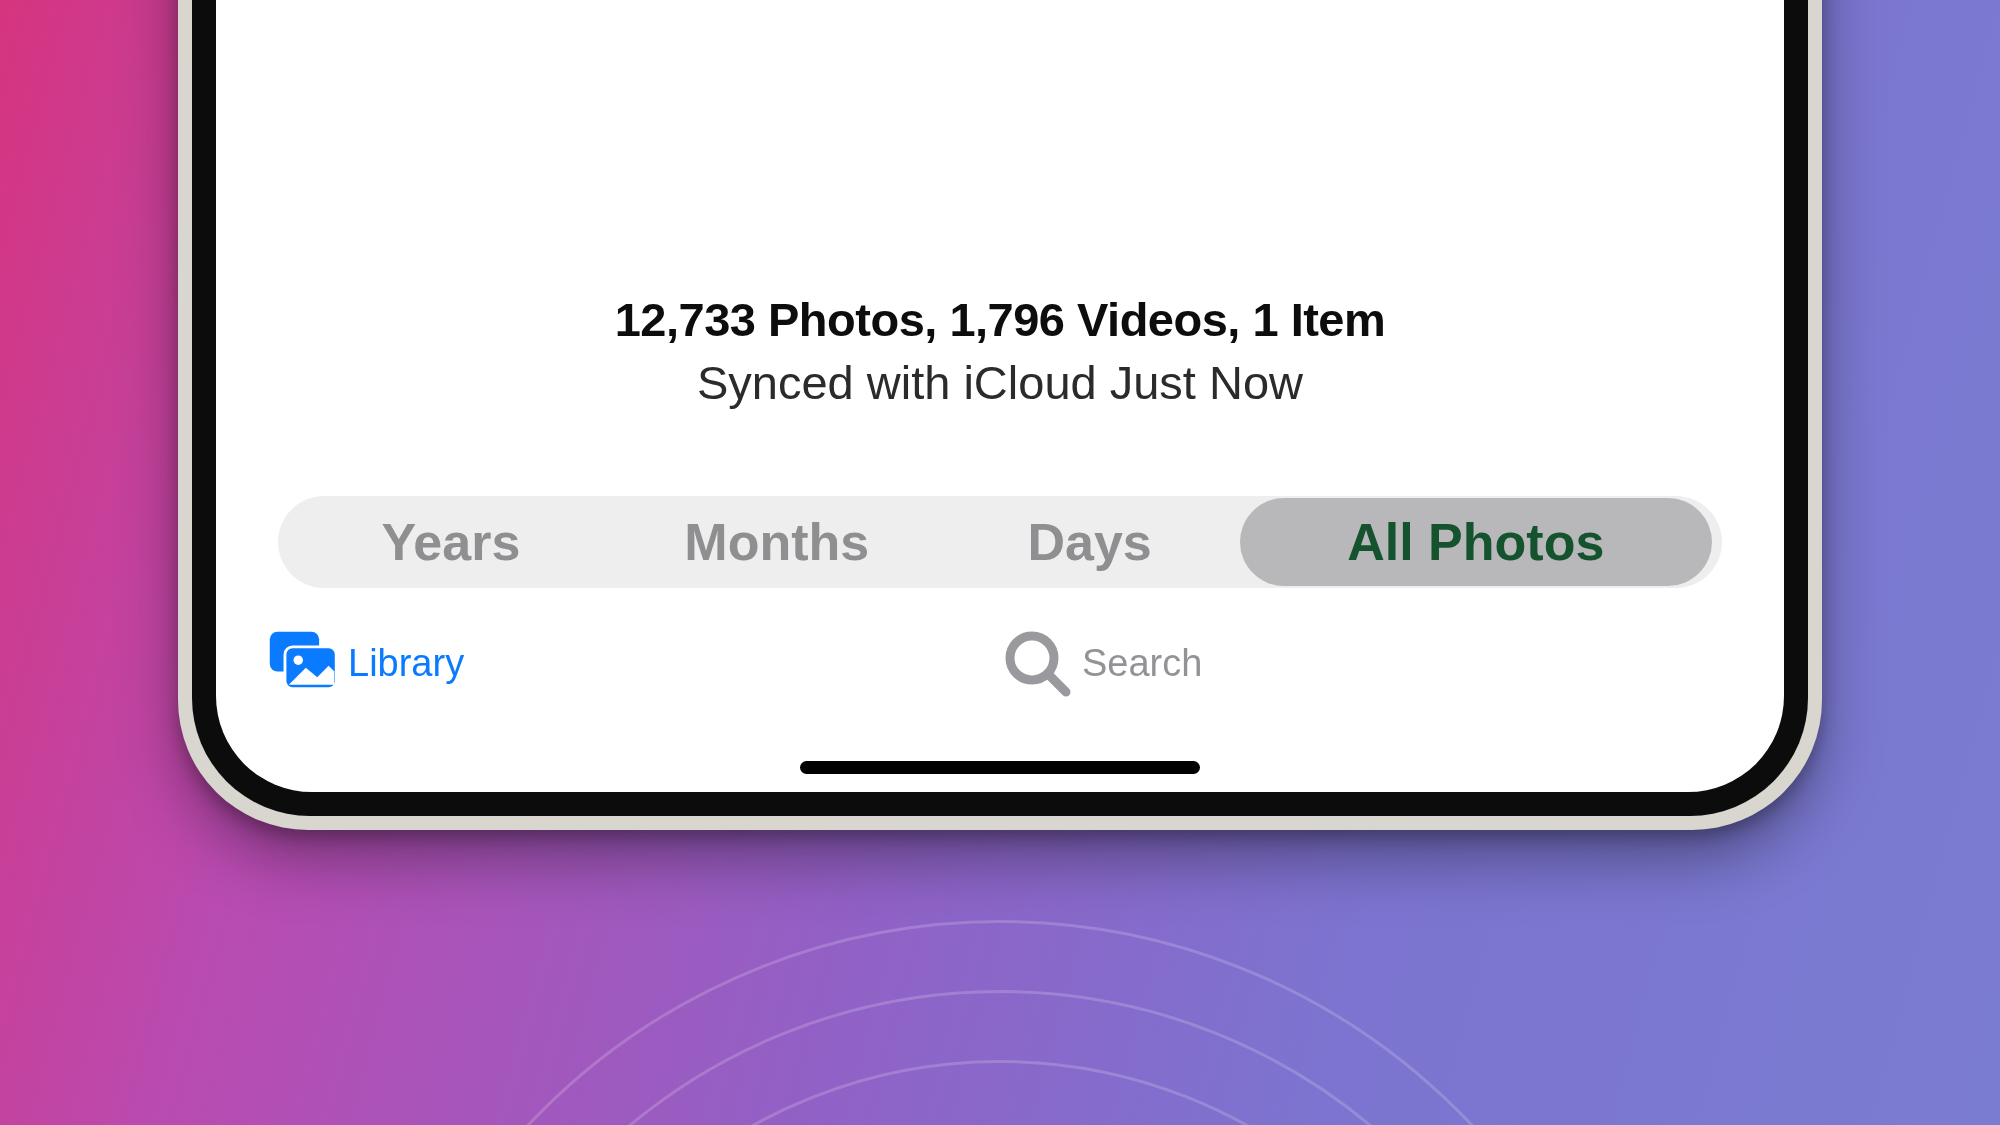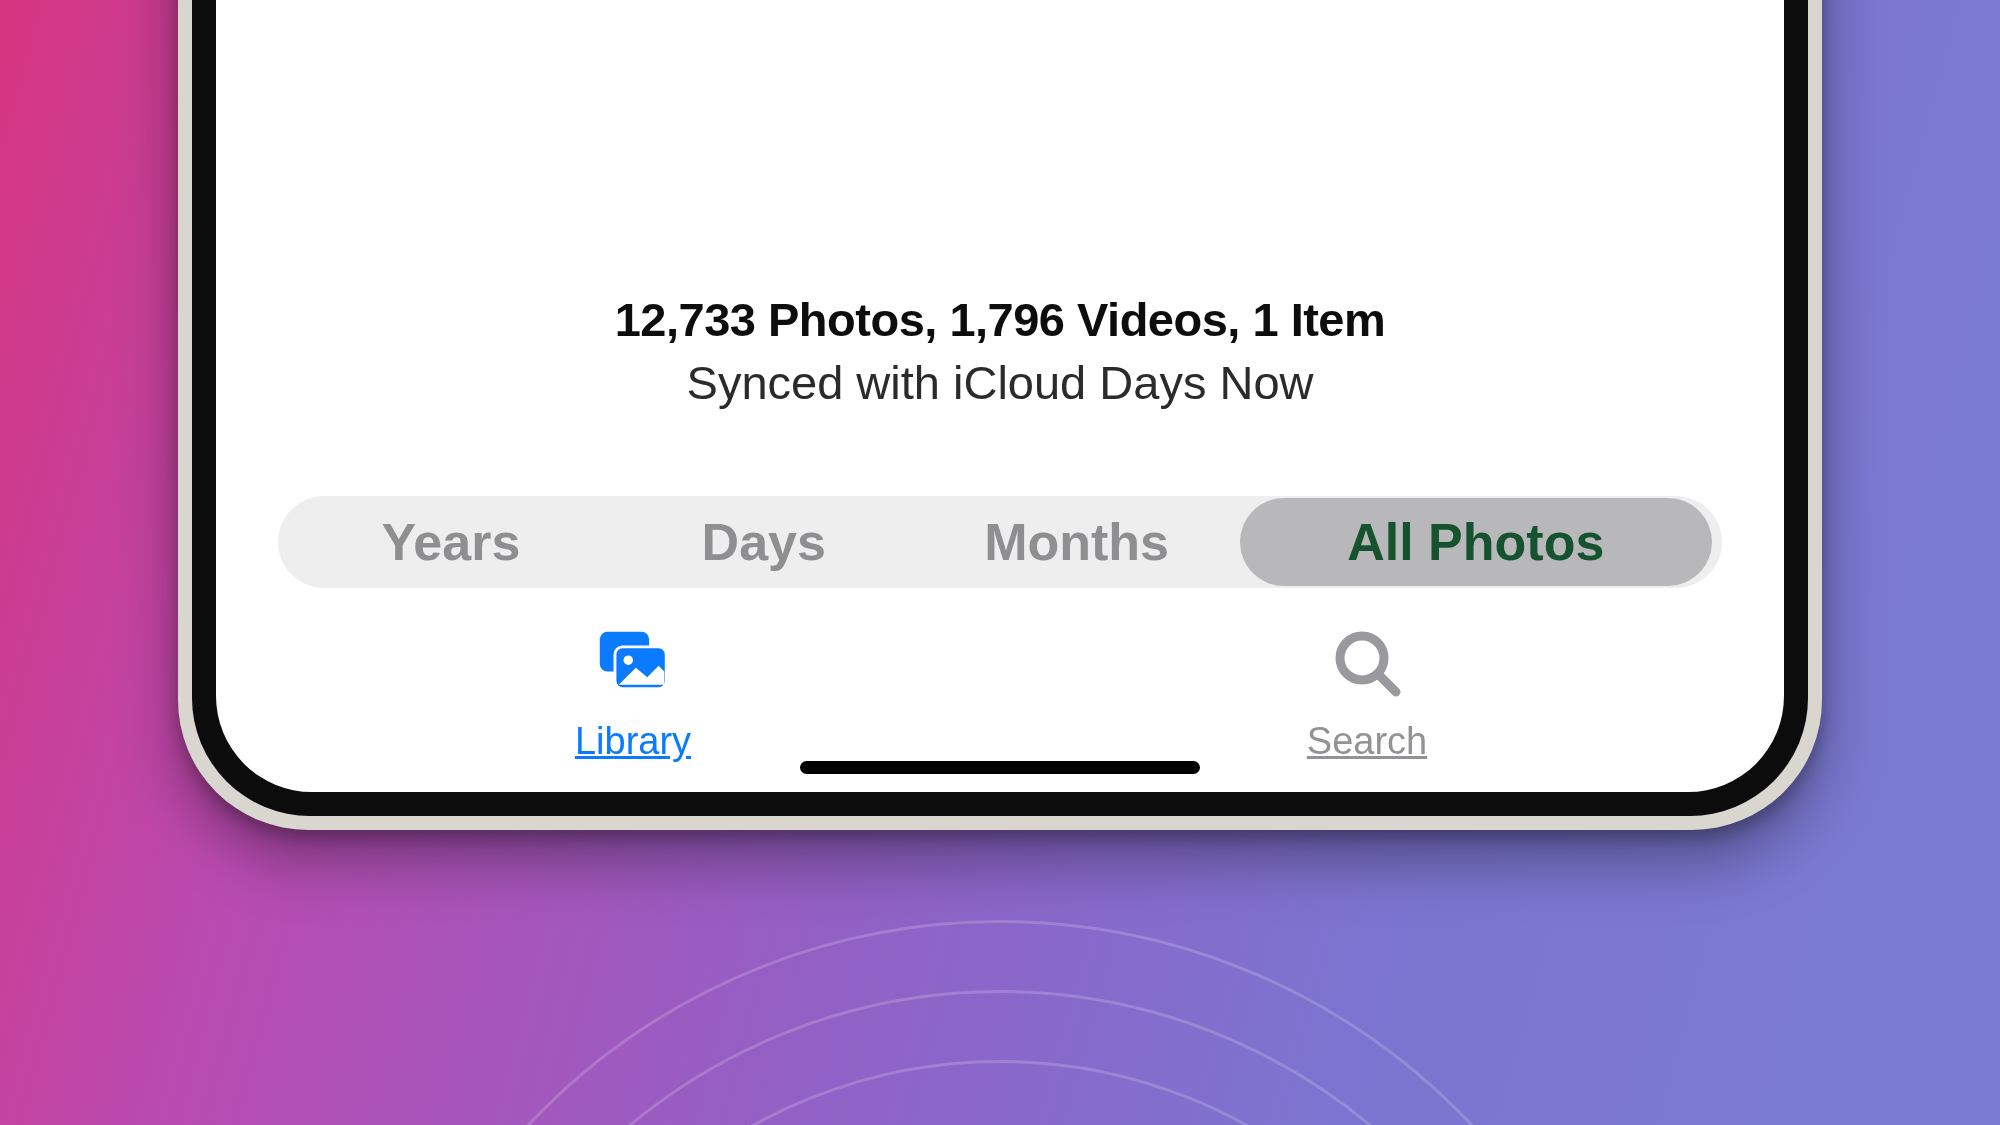--- a/index.html
+++ b/index.html
@@ -119,26 +119,25 @@
     margin-top: 22px;
     height: 176px;
     display: flex;
     align-items: flex-start;
     justify-content: space-around;
     padding: 16px 50px 0 50px;
   }
   .tab {
     flex: 1 1 0;
     display: flex;
-    flex-direction: column;
+    flex-direction: row;
     align-items: center;
-    gap: 20px;
+    gap: 8px;
     color: #939397;
     cursor: pointer;
-    text-decoration: underline;
   }
   .tab[data-active="true"] { color: #0a7aff; }
   .tab-label {
     font-size: 38px;
     font-weight: 500;
   }
   .tab-icon {
     width: 74px;
     height: 74px;
     display: flex;
@@ -169,28 +168,28 @@
 </div>
 
 <div class="phone">
   <div class="phone-bezel">
     <div class="screen">
 
       <div class="content">
 
         <div class="summary">
           <div class="summary-line1">12,733 Photos, 1,796 Videos, 1 Item</div>
-          <div class="summary-line2">Synced with iCloud Days Now</div>
+          <div class="summary-line2">Synced with iCloud Just Now</div>
         </div>
 
         <div class="seg-wrap">
           <div class="seg">
             <div class="seg-item" data-active="false">Years</div>
+            <div class="seg-item" data-active="false">Months</div>
             <div class="seg-item days" data-active="false">Days</div>
-            <div class="seg-item" data-active="false">Months</div>
             <div class="seg-item all" data-active="true">All Photos</div>
           </div>
         </div>
 
         <div class="tabbar">
 
           <div class="tab" data-active="true">
             <span class="tab-icon">
               <svg width="78" height="70" viewBox="0 0 78 70">
                 <rect x="4" y="2" width="52" height="42" rx="8" fill="#0a7aff"></rect>

